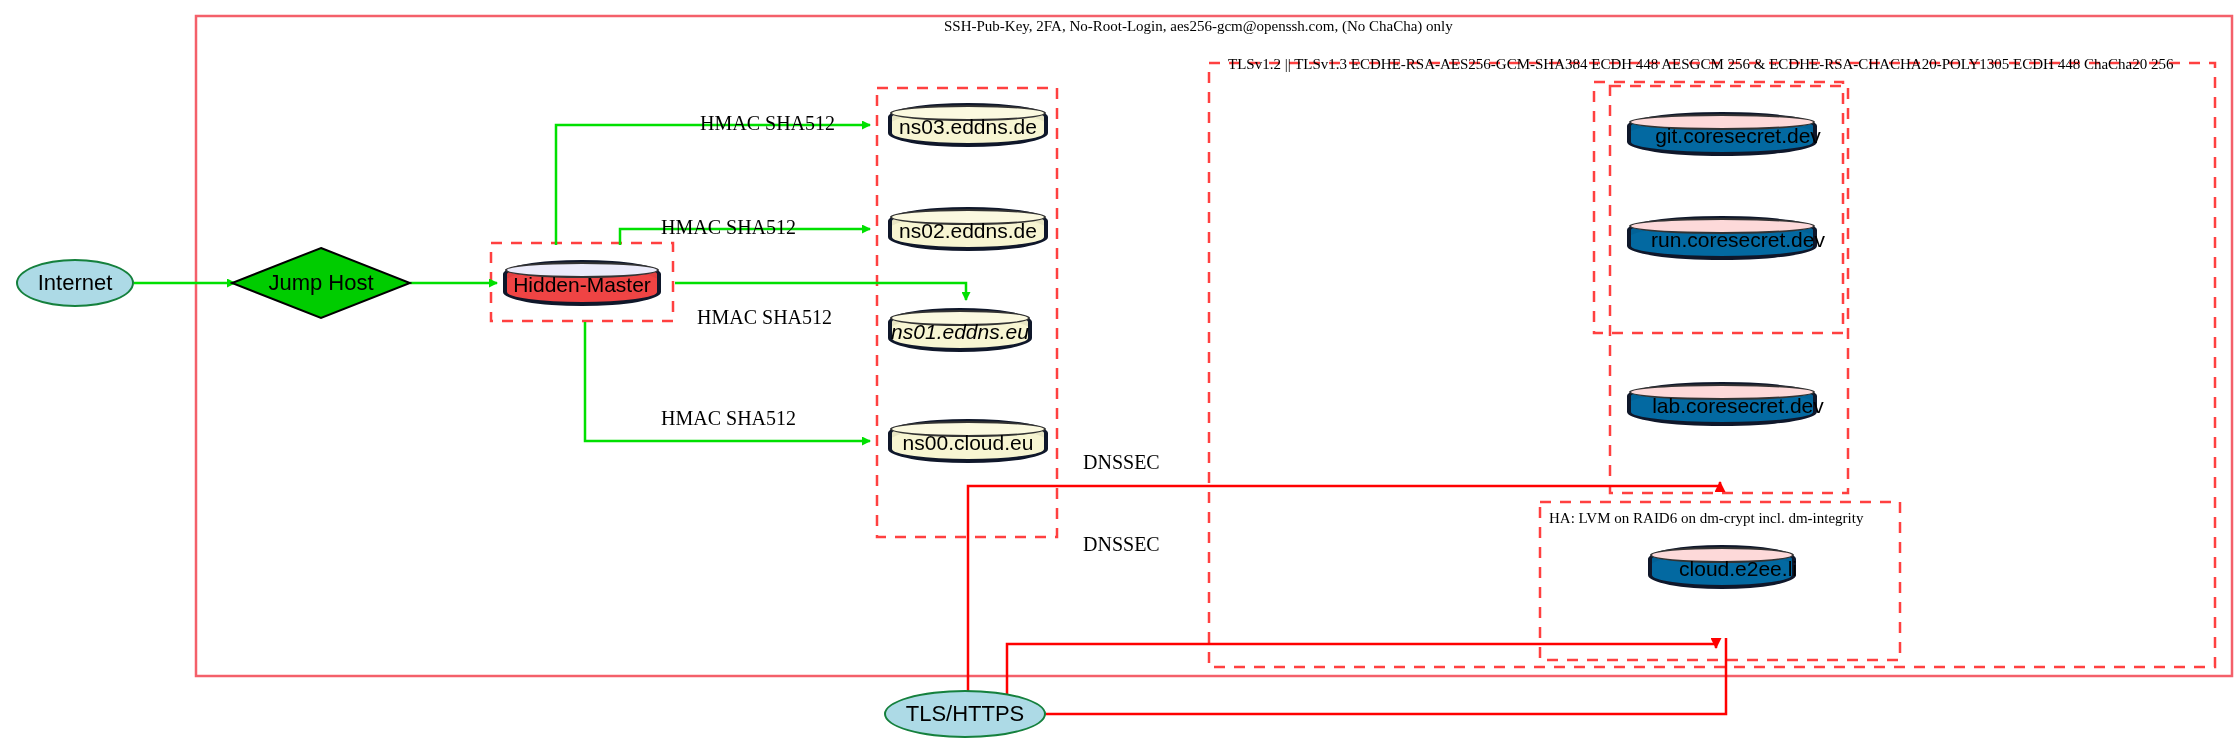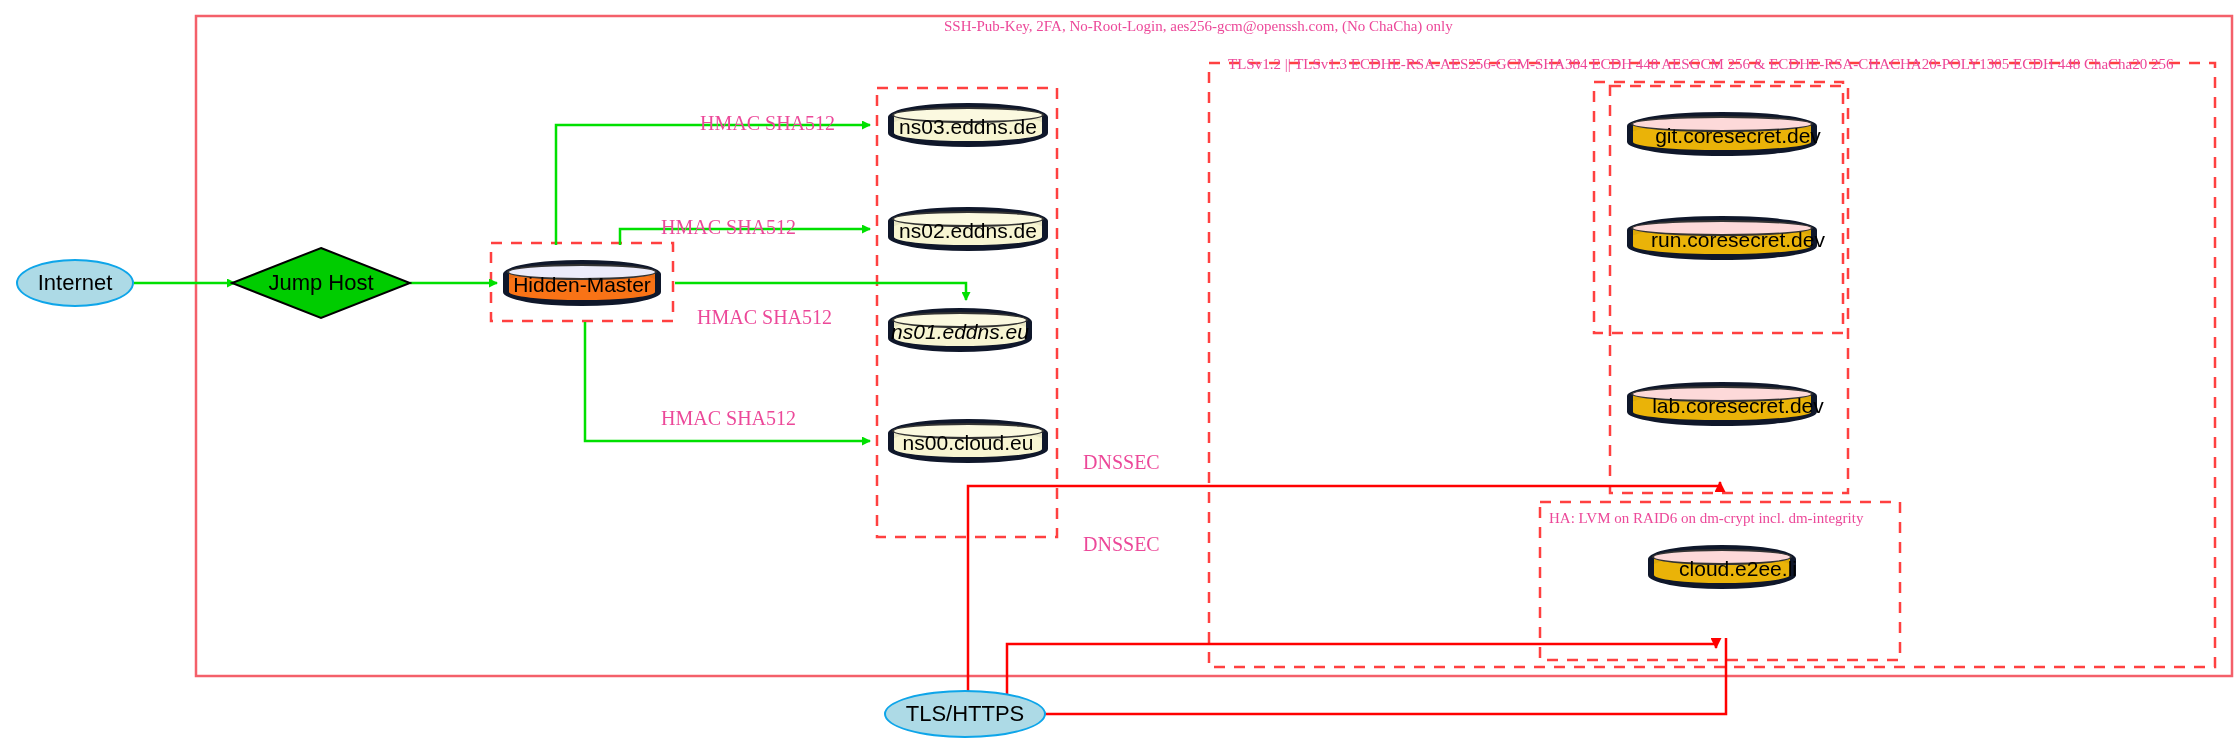--- a/index.html
+++ b/index.html
@@ -1,43 +1,43 @@
 <!DOCTYPE html>
 <html><head>
 <meta charset="utf-8">
 <style>
   html,body{margin:0;padding:0;background:#ffffff;}
   body{width:2240px;height:744px;overflow:hidden;font-family:"Liberation Sans",sans-serif;}
   #stage{position:relative;width:2240px;height:744px;}
   svg#canvas{position:absolute;left:0;top:0;width:2240px;height:744px;}
 
-  .lbl{position:absolute;white-space:nowrap;color:#ec4899;}
+  .lbl{position:absolute;white-space:nowrap;color:#000000;}
   .serif{font-family:"Liberation Serif",serif;}
   .zone-cap{font-size:15px;}
   .edge-lbl{font-size:20px;font-family:"Liberation Serif",serif;}
 
   .node{position:absolute;box-sizing:border-box;display:flex;align-items:center;
         justify-content:center;color:#000;}
 
   
-  .cyl{border:6px solid #0f172a;border-radius:50% / 14px;font-size:21px;
+  .cyl{border:4px solid #0f172a;border-radius:50% / 14px;font-size:21px;
        box-shadow:inset 0 9px 0 -4px rgba(0,0,0,0.06);}
   .cyl .cap{position:absolute;left:-2px;right:-2px;top:-2px;height:16px;
             border:2px solid #333;border-radius:50%;box-sizing:border-box;}
   .cyl .txt{position:relative;z-index:2;padding-top:4px;}
 
   .cyl-yellow{background:#f7f5d2;}
   .cyl-yellow .cap{background:#fbf9e0;}
-  .cyl-pink{background:#eab308;padding-left:32px;}
+  .cyl-pink{background:#0369a1;padding-left:32px;}
   .cyl-pink .cap{background:#fdd9d9;}
-  .cyl-lav{background:#f97316;}
+  .cyl-lav{background:#ef4444;}
   .cyl-lav .cap{background:#ebebfa;}
 
   
-  .ell{border:2px solid #0ea5e9;border-radius:50%;background:#addae6;font-size:22px;}
+  .ell{border:2px solid #15803d;border-radius:50%;background:#addae6;font-size:22px;}
 
   
   .diamond-wrap{position:absolute;text-align:right;}
   .diamond-lbl{position:absolute;left:0;top:0;width:100%;height:100%;
       display:flex;align-items:center;justify-content:center;font-size:22px;color:#000;}
 </style>
 </head>
 <body>
 
 <div id="stage">

